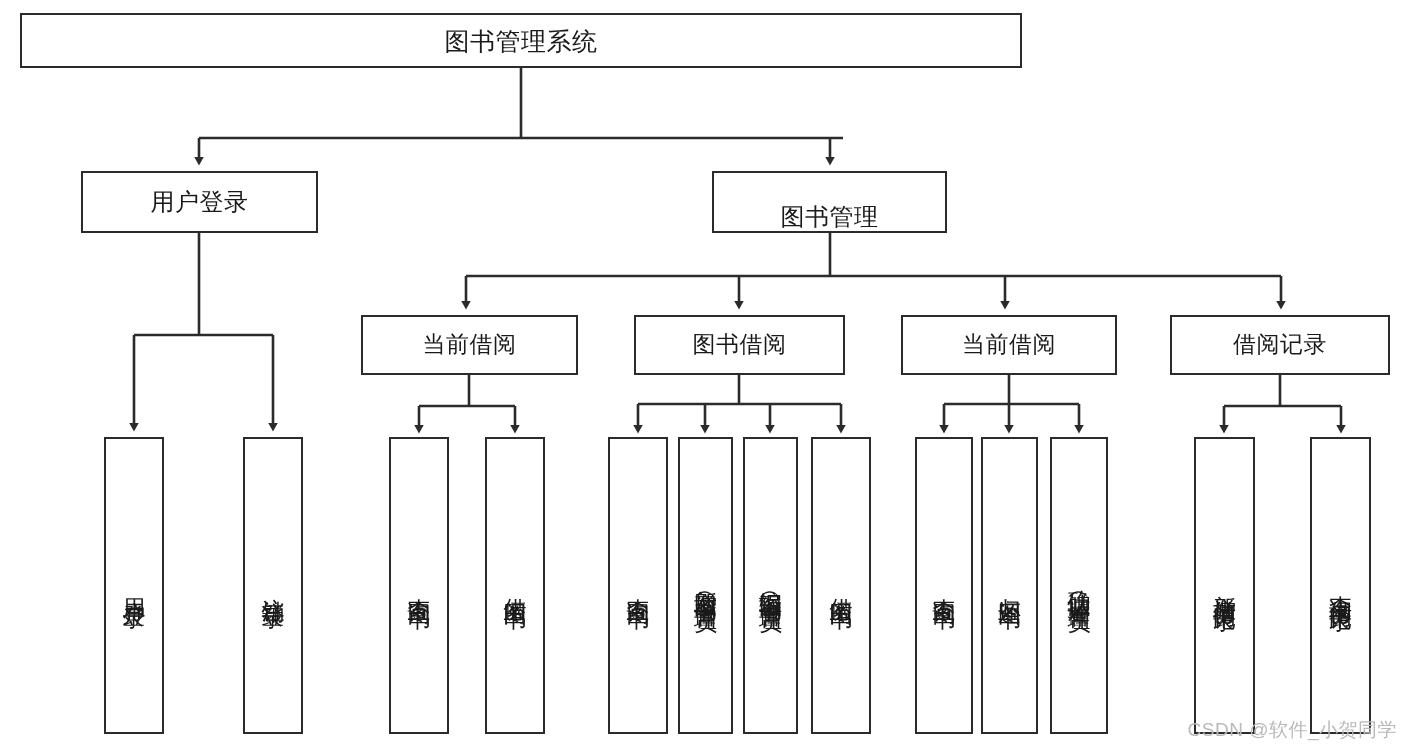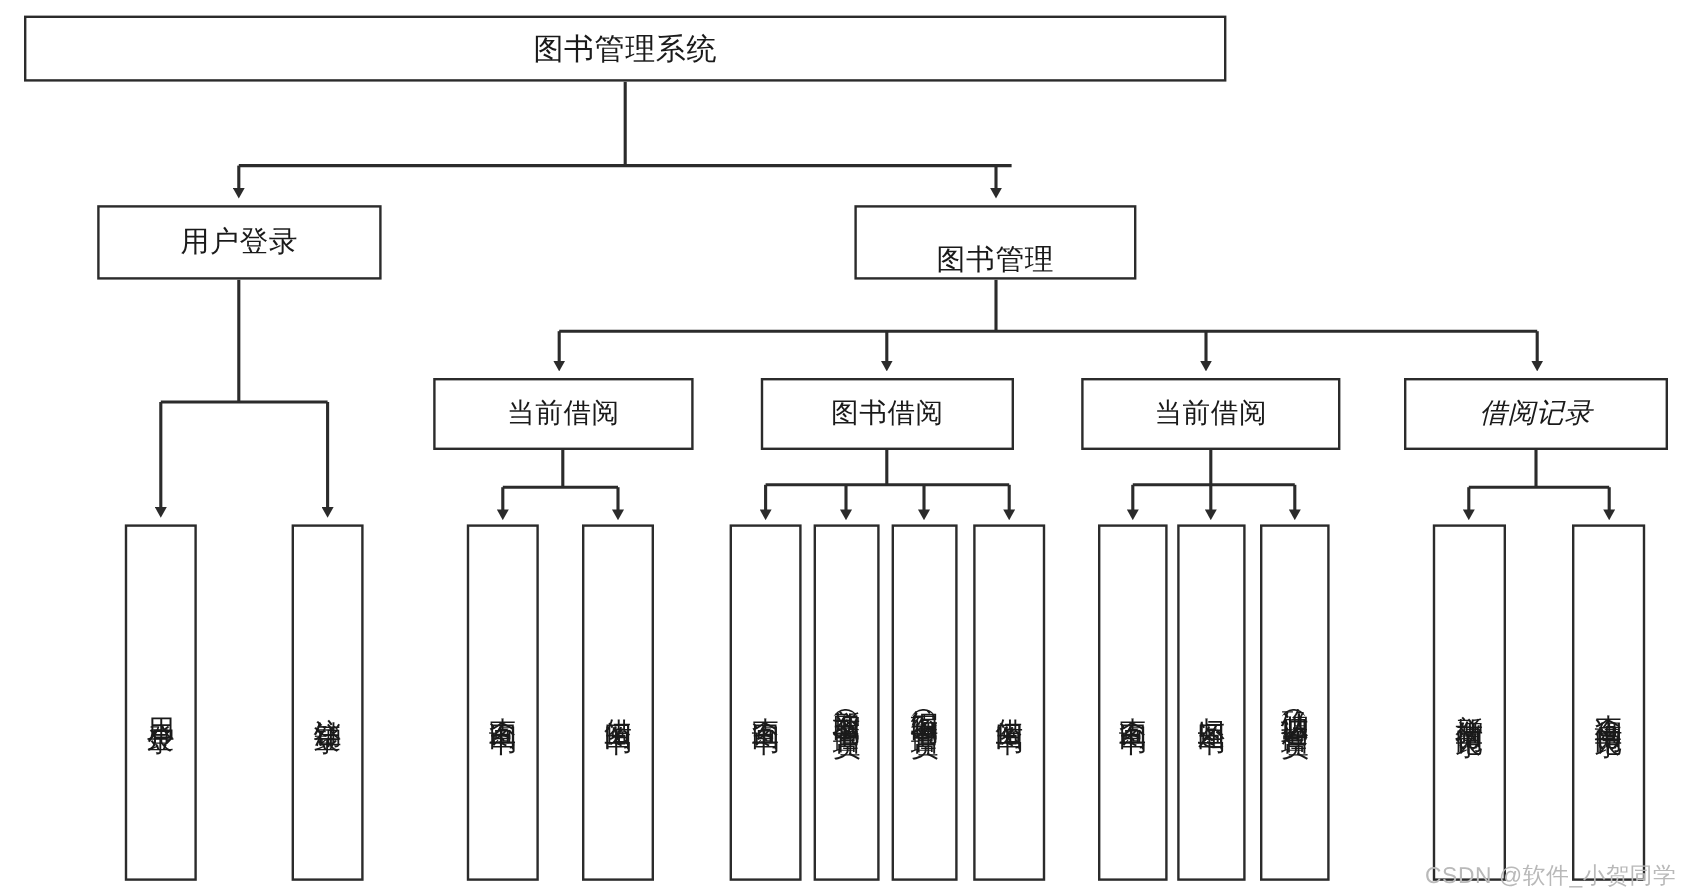--- a/index.html
+++ b/index.html
@@ -137,21 +137,21 @@
 
   <div class="node node-l2" style="left:361px; top:315px; width:217px; height:60px;">
     <span class="label">当前借阅</span>
   </div>
   <div class="node node-l2" style="left:634px; top:315px; width:211px; height:60px;">
     <span class="label">图书借阅</span>
   </div>
   <div class="node node-l2" style="left:901px; top:315px; width:216px; height:60px;">
     <span class="label">当前借阅</span>
   </div>
-  <div class="node node-l2" style="left:1170px; top:315px; width:220px; height:60px;font-style:italic;">
+  <div class="node node-l2" style="left:1170px; top:315px; width:220px; height:60px;">
     <span class="label">借阅记录</span>
   </div>
 
   <div class="node node-leaf" style="left:104px; top:437px; width:60px; height:297px;">
     <span class="label">用户登录</span>
   </div>
   <div class="node node-leaf" style="left:243px; top:437px; width:60px; height:297px;">
     <span class="label">注销登录</span>
   </div>
 

